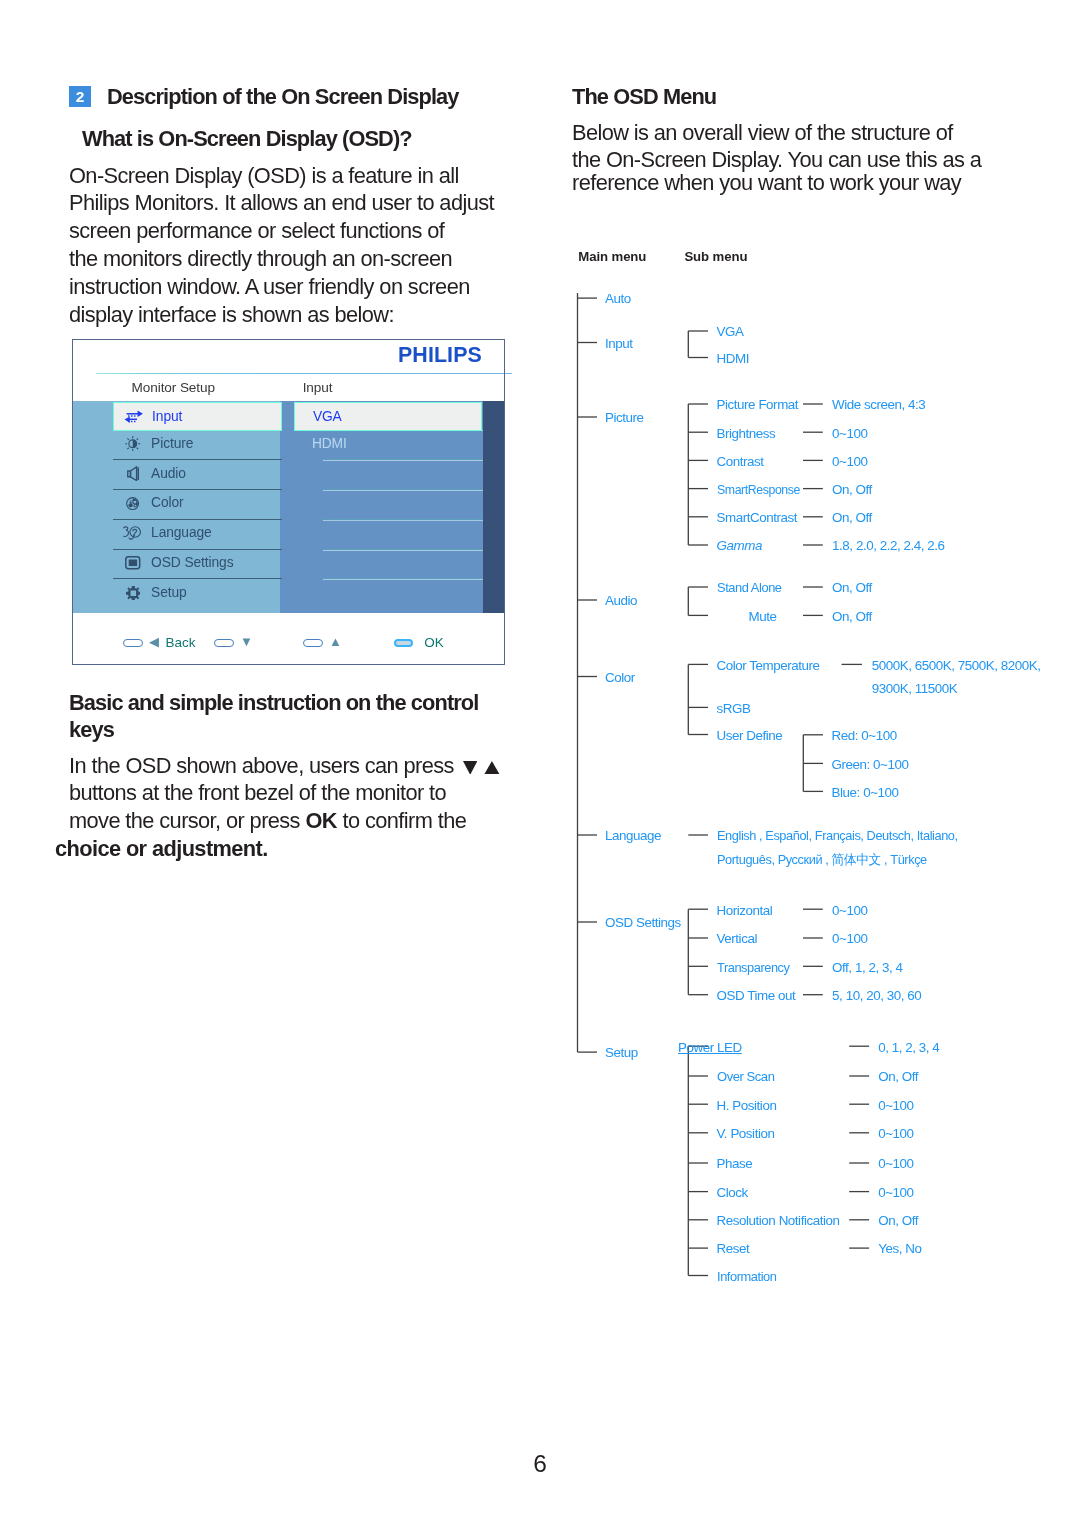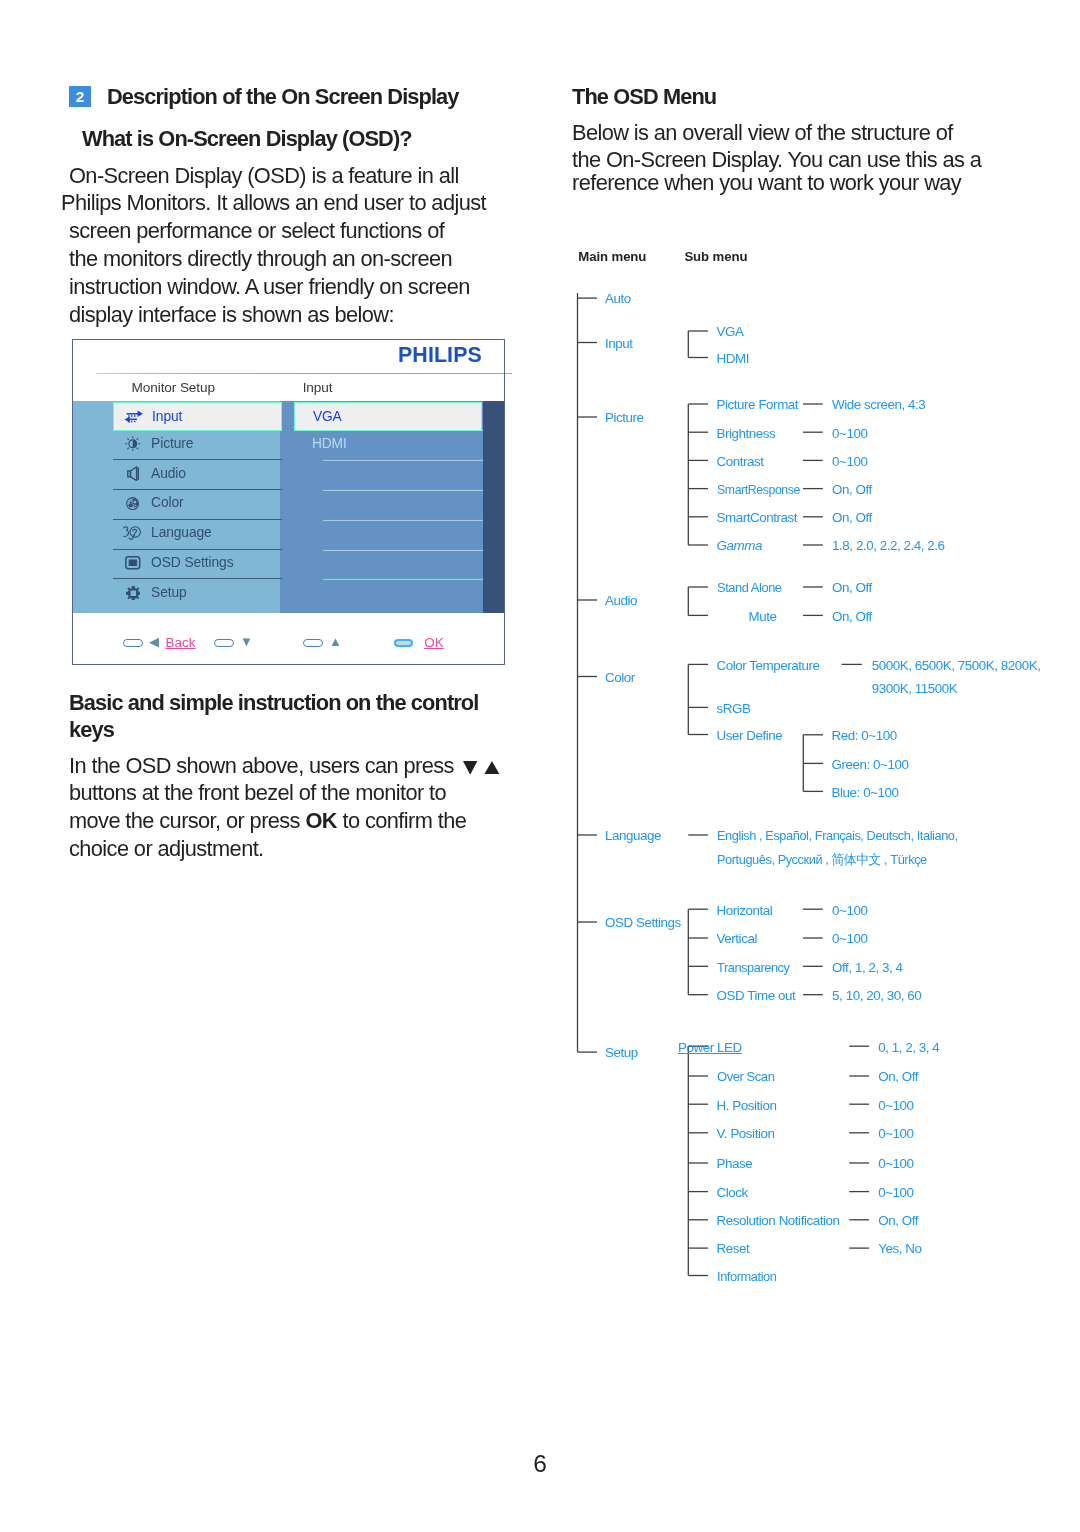--- a/index.html
+++ b/index.html
@@ -55,22 +55,22 @@
       display:flex;align-items:center;}
   .si .lbl{font-size:13.8px;color:#b9d8ef;margin-left:18.2px;line-height:14px;letter-spacing:-0.1px;}
   .si.sel{background:#eef0f0;border:1.5px solid #6ffbd8;}
   .si.sel .lbl{color:#1f3cf0;}
   .si-sep{position:absolute;z-index:2;height:2.0px;
           background:linear-gradient(180deg,#5ba0b9 0 55%,#a8c9e2 55% 100%);}
   .fbtn{position:absolute;z-index:4;display:flex;align-items:flex-start;}
   .pill{width:19.5px;height:8.7px;border-radius:4.4px;border:1.6px solid #4a80c0;
         background:#fff;box-sizing:border-box;}
   .pill.hl{background:#c9d7e2;border-color:#39b4fb;border-width:2.1px;}
-  .flbl{font-size:13.5px;color:#ec4899;margin-left:6.5px;line-height:9px;
-        margin-top:-0.8px;text-decoration:underline;}
+  .flbl{font-size:13.5px;color:#0f766e;margin-left:6.5px;line-height:9px;
+        margin-top:-0.8px;}
   .fbtn.ok .flbl{margin-left:11px;}
   .tri{margin-left:6.4px;display:block;line-height:9px;font-size:13px;
        color:#5b8fa8;margin-top:-1.2px;}
 
   
   .colhead{position:absolute;font-size:13.2px;font-weight:bold;color:#231f20;
            letter-spacing:-0.1px;line-height:13px;}
   .tsvg{position:absolute;left:0;top:0;pointer-events:none;}
   .tnode{position:absolute;font-size:13.4px;color:#2196f3;white-space:nowrap;
          letter-spacing:-0.45px;line-height:14px;}
@@ -80,36 +80,36 @@
 <body>
 
 <div class="page">
 
   <div class="h2row">
     <div class="numbox">2</div>
     <div class="h2txt">Description of the On Screen Display</div>
   </div>
   <div class="h3" style="left:69px;top:128.0px;margin-left:13px;">What is On-Screen Display (OSD)?</div>
   <div class="pline" style="left:69px;top:164.5px;">On-Screen Display (OSD) is a feature in all</div>
-  <div class="pline" style="left:61px;top:192.3px;">Philips Monitors. It allows an end user to adjust</div>
+  <div class="pline" style="left:69px;top:192.3px;">Philips Monitors. It allows an end user to adjust</div>
   <div class="pline" style="left:69px;top:220.1px;">screen performance or select functions of</div>
   <div class="pline" style="left:69px;top:247.9px;">the monitors directly through an on-screen</div>
   <div class="pline" style="left:69px;top:275.7px;">instruction window. A user friendly on screen</div>
   <div class="pline" style="left:69px;top:303.5px;">display interface is shown as below:</div>
 
   <div class="h3" style="left:69px;top:691.8px;">Basic and simple instruction on the control</div>
   <div class="h3" style="left:69px;top:719.2px;">keys</div>
   <div class="pline" style="left:69px;top:754.5px;"><span>In the OSD shown above, users can press </span><svg class="tri-inline" width="14.4" height="13.8" viewBox="0 0 14.4 13.8">
         <path d="M0 0 H14.4 L7.2 13.8 Z" fill="#231f20"></path>
       </svg><svg class="tri-inline tri-up" width="15.8" height="13.8" viewBox="0 0 15.8 13.8">
         <path d="M7.9 0 L15.8 13.8 H0 Z" fill="#231f20"></path>
       </svg></div>
   <div class="pline" style="left:69px;top:782.3px;">buttons at the front bezel of the monitor to</div>
   <div class="pline" style="left:69px;top:810.1px;"><span>move the cursor, or press </span><b class="okbold">OK</b><span> to confirm the</span></div>
-  <div class="pline" style="left:69px;top:837.9px;">choice or adjustment.</div>
+  <div class="pline" style="left:55px;top:837.9px;font-weight:bold;">choice or adjustment.</div>
 
   <div class="osd" style="left:71.5px;top:338.5px;width:433px;height:326.5px;">
     <div class="osd-frame"></div>
     <div class="osd-brand" style="left:326.5px;top:5.8px;">PHILIPS</div>
     <div class="osd-rule" style="left:24.8px;top:34.1px;width:415.3px;"></div>
     <div class="osd-headL" style="left:60.1px;top:42.6px;">Monitor Setup</div>
     <div class="osd-headR" style="left:231.2px;top:42.6px;">Input</div>
     <div class="osd-darkpane" style="left:411.5px;top:62.5px;width:20.5px;height:211.7px;"></div>
     <div class="osd-leftpane" style="left:0px;top:62.5px;width:208.2px;height:211.7px;"></div>
     <div class="osd-rightpane" style="left:208.2px;top:62.5px;width:203.3px;height:211.7px;"></div>

